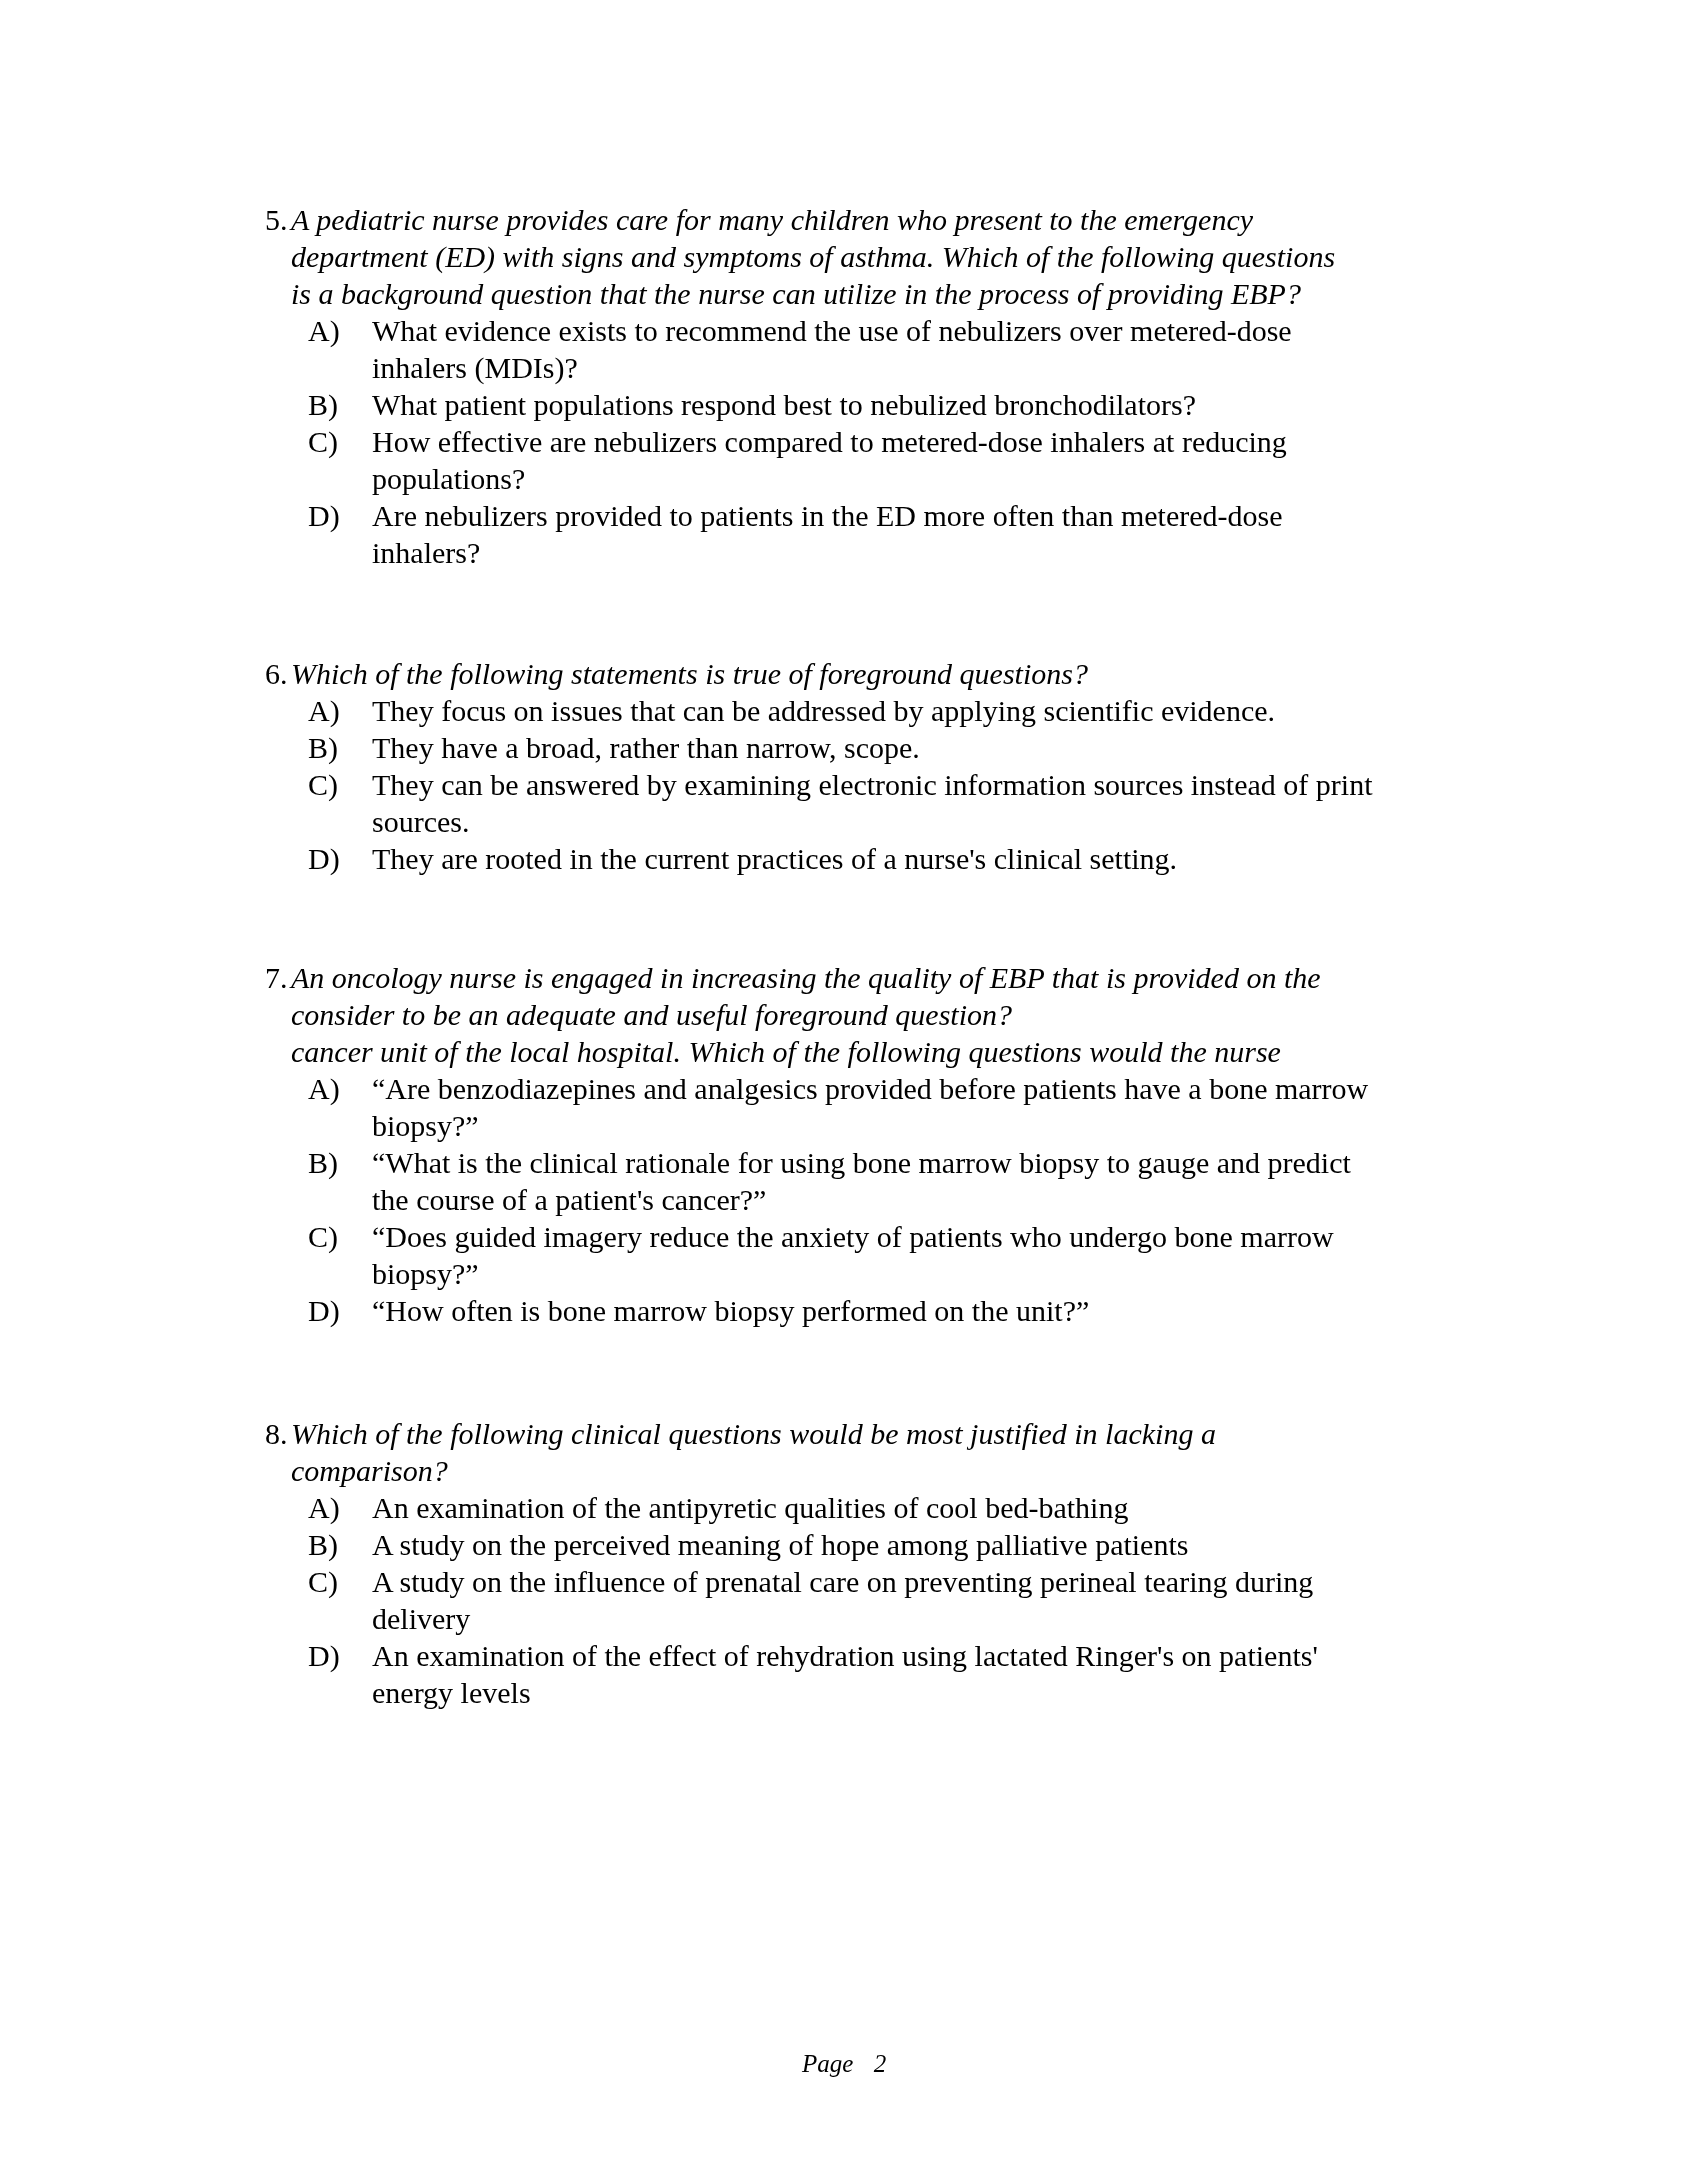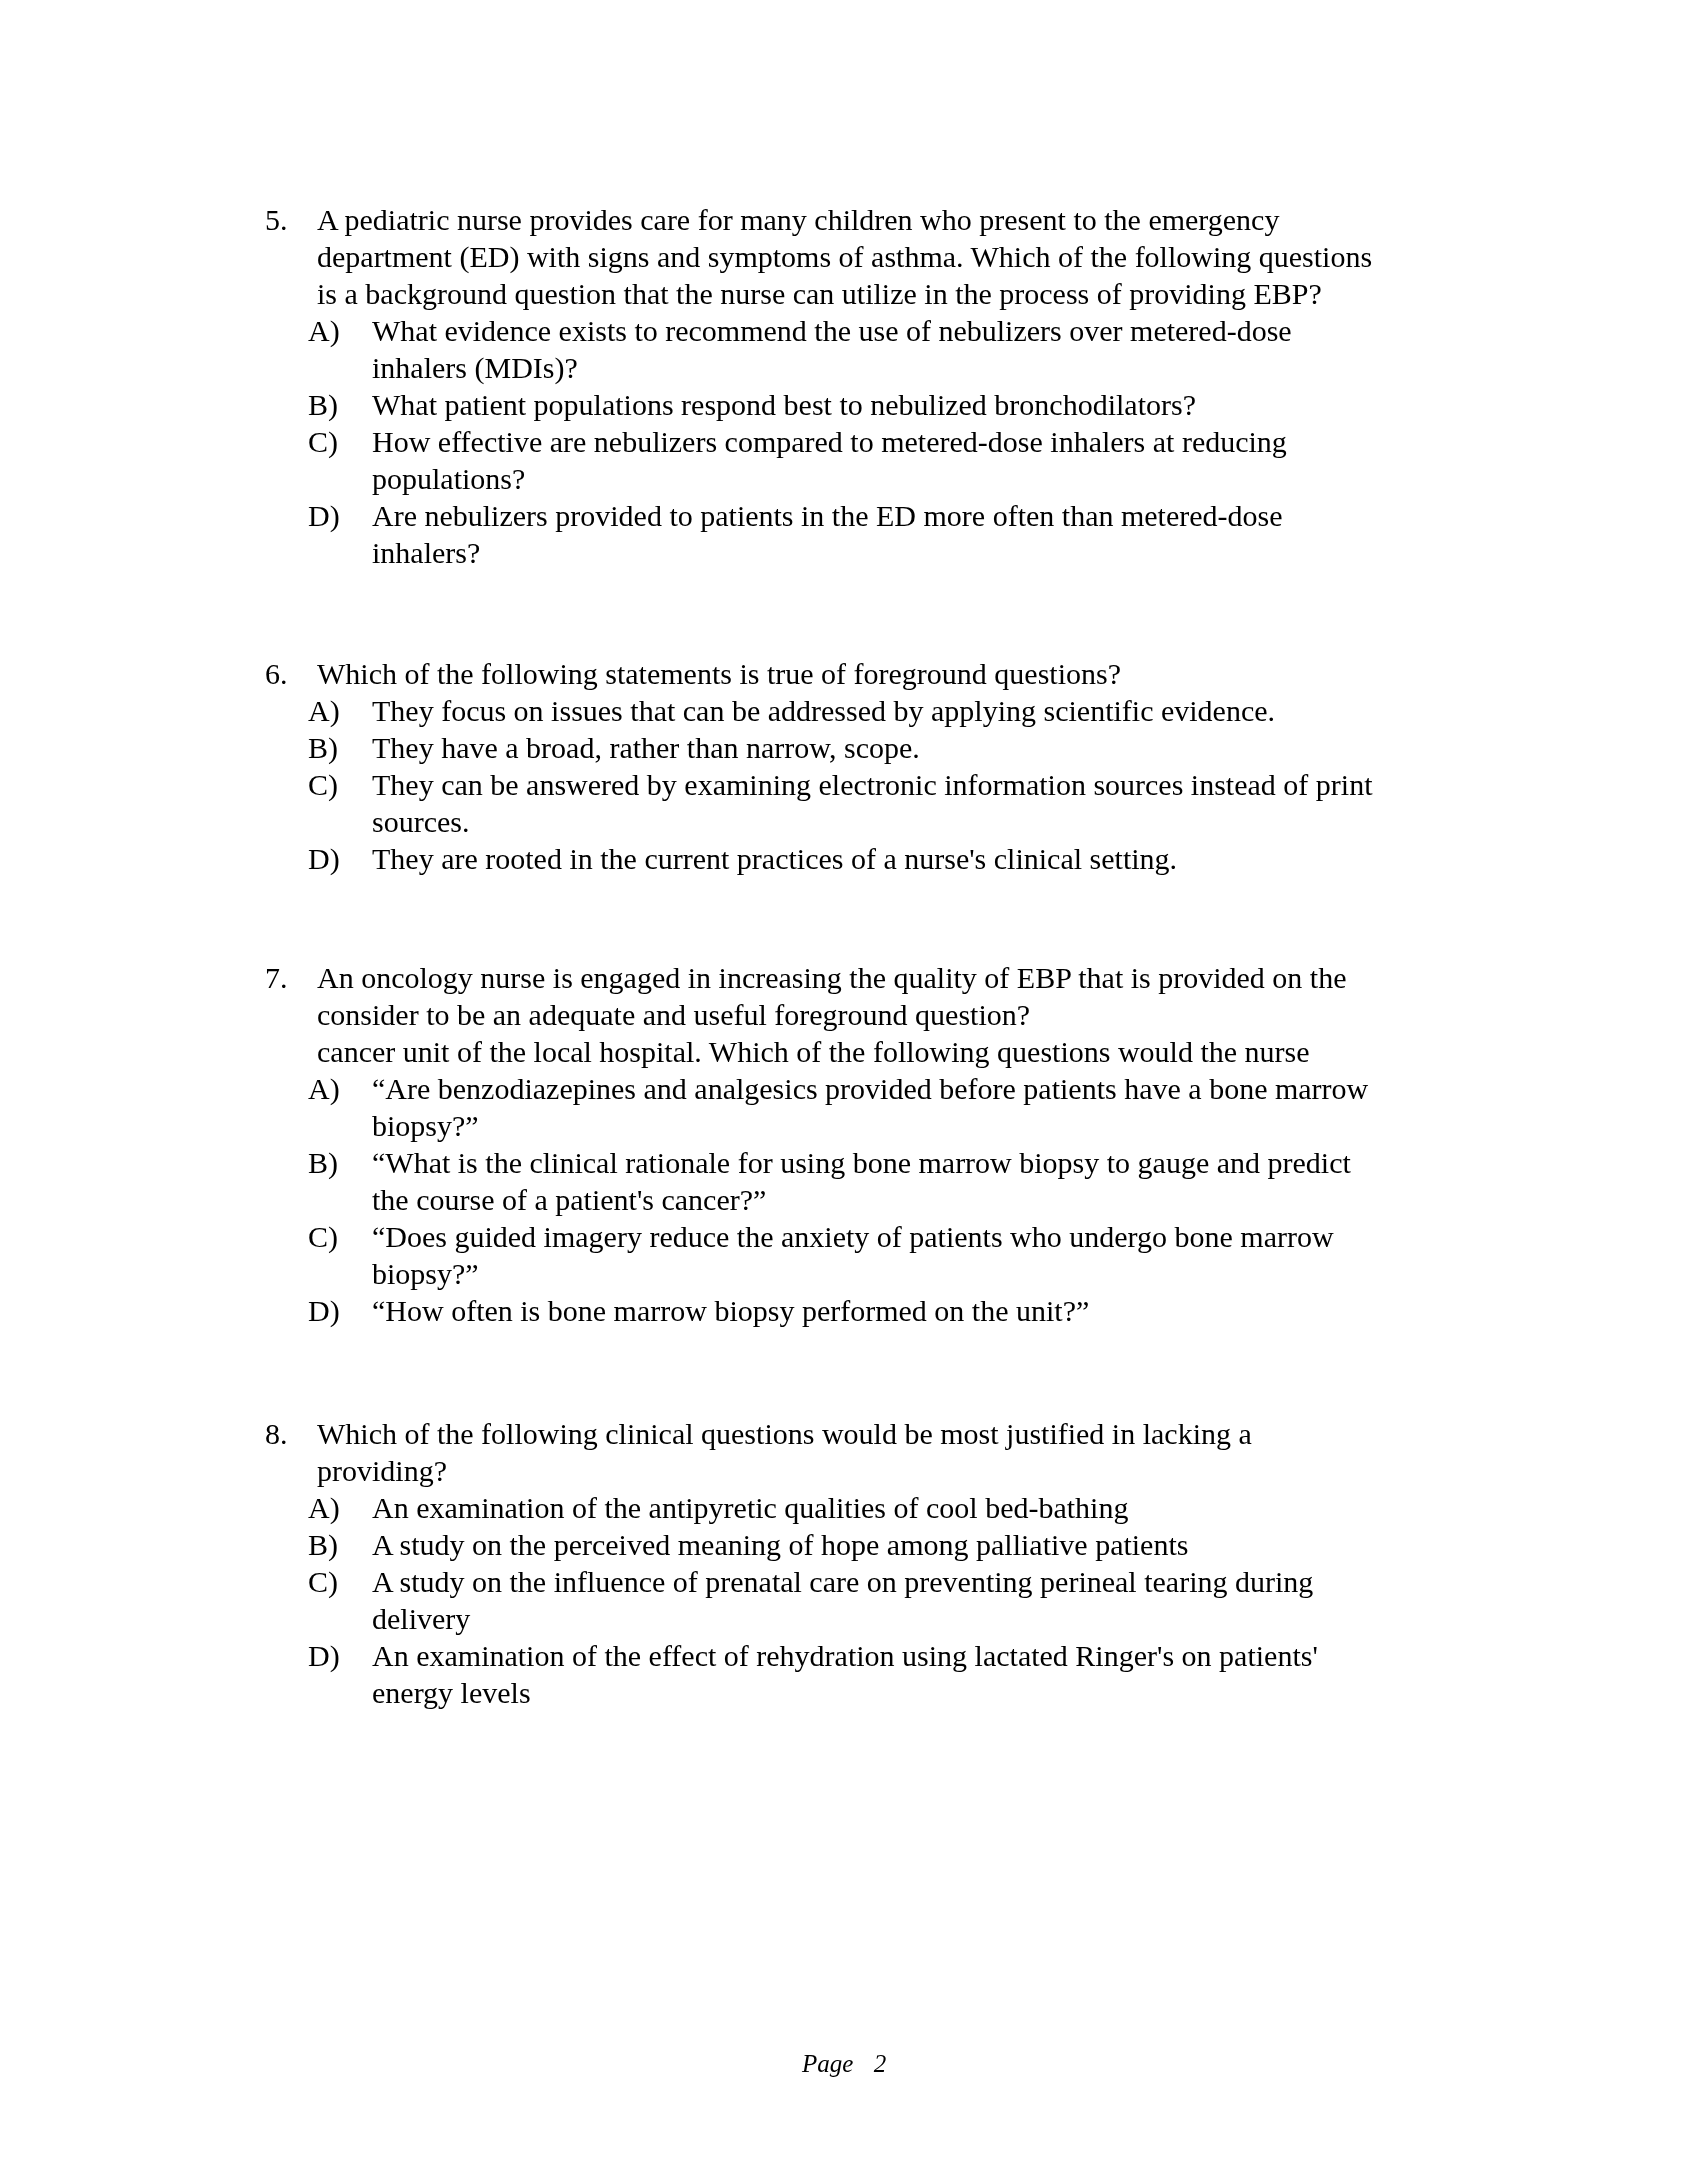--- a/index.html
+++ b/index.html
@@ -34,22 +34,23 @@
     height: 37px;
     white-space: nowrap;
   }
   .q-number {
     position: absolute;
     left: 265px;
     top: 0;
   }
   .q-stem-line {
     position: absolute;
-    left: 317px;
-    top: 0;
+    left: 291px;
+    top: 0;
+    font-style: italic;
   }
   .opt-letter {
     position: absolute;
     left: 308px;
     top: 0;
   }
   .opt-line {
     position: absolute;
     left: 372px;
     top: 0;
@@ -177,21 +178,21 @@
       <span class="opt-line">“How often is bone marrow biopsy performed on the unit?”</span>
     </div>
   </div>
 
   <div class="question" style="top:1415px;">
     <div class="q-row">
       <span class="q-number">8.</span>
       <span class="q-stem-line">Which of the following clinical questions would be most justified in lacking a</span>
     </div>
     <div class="q-row">
-      <span class="q-stem-line">providing?</span>
+      <span class="q-stem-line">comparison?</span>
     </div>
     <div class="q-row">
       <span class="opt-letter">A)</span>
       <span class="opt-line">An examination of the antipyretic qualities of cool bed-bathing</span>
     </div>
     <div class="q-row">
       <span class="opt-letter">B)</span>
       <span class="opt-line">A study on the perceived meaning of hope among palliative patients</span>
     </div>
     <div class="q-row">

